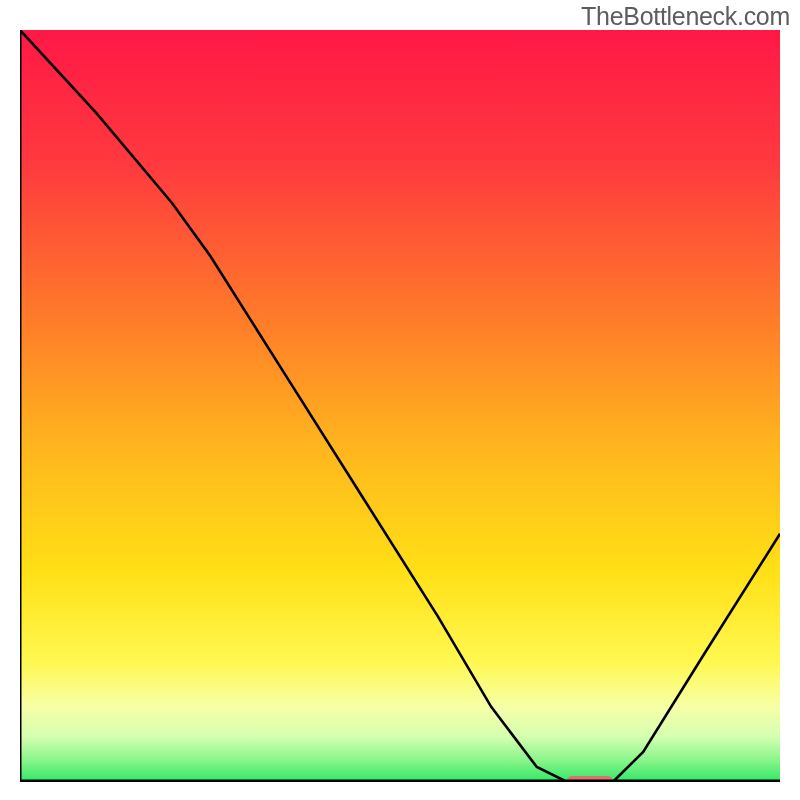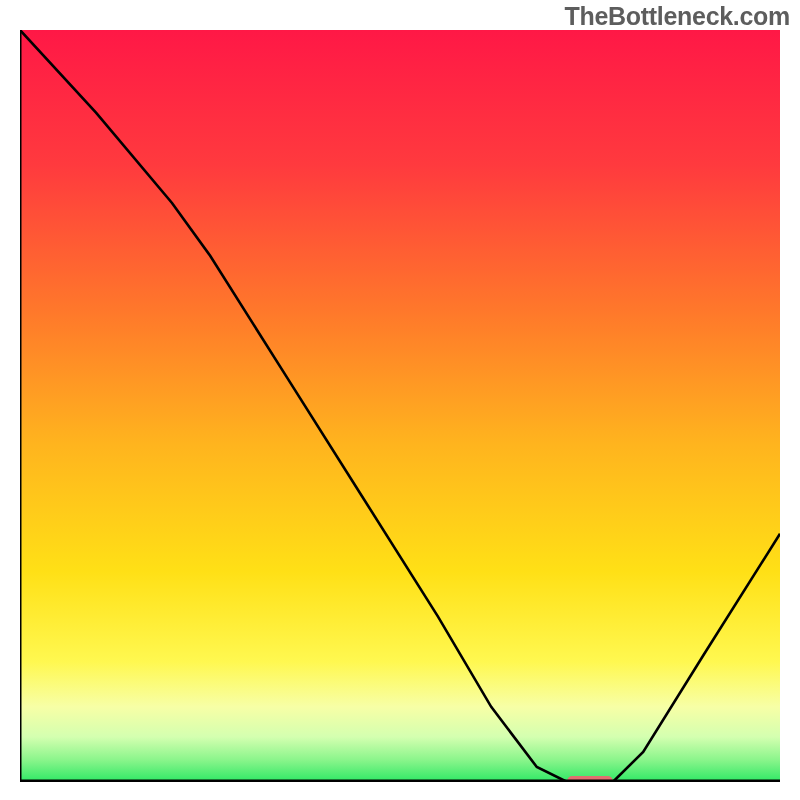--- a/index.html
+++ b/index.html
@@ -14,21 +14,21 @@
   .wrap {
     position: relative;
     width: 800px;
     height: 800px;
   }
   .watermark {
     position: absolute;
     top: 2px;
     right: 10px;
     font-size: 25px;
-    font-weight: 700;
+    font-weight: 400;
     color: #5d5d5d;
     letter-spacing: -0.3px;
     z-index: 10;
   }
   .plot {
     position: absolute;
     left: 20px;
     top: 30px;
     width: 760px;
     height: 752px;

